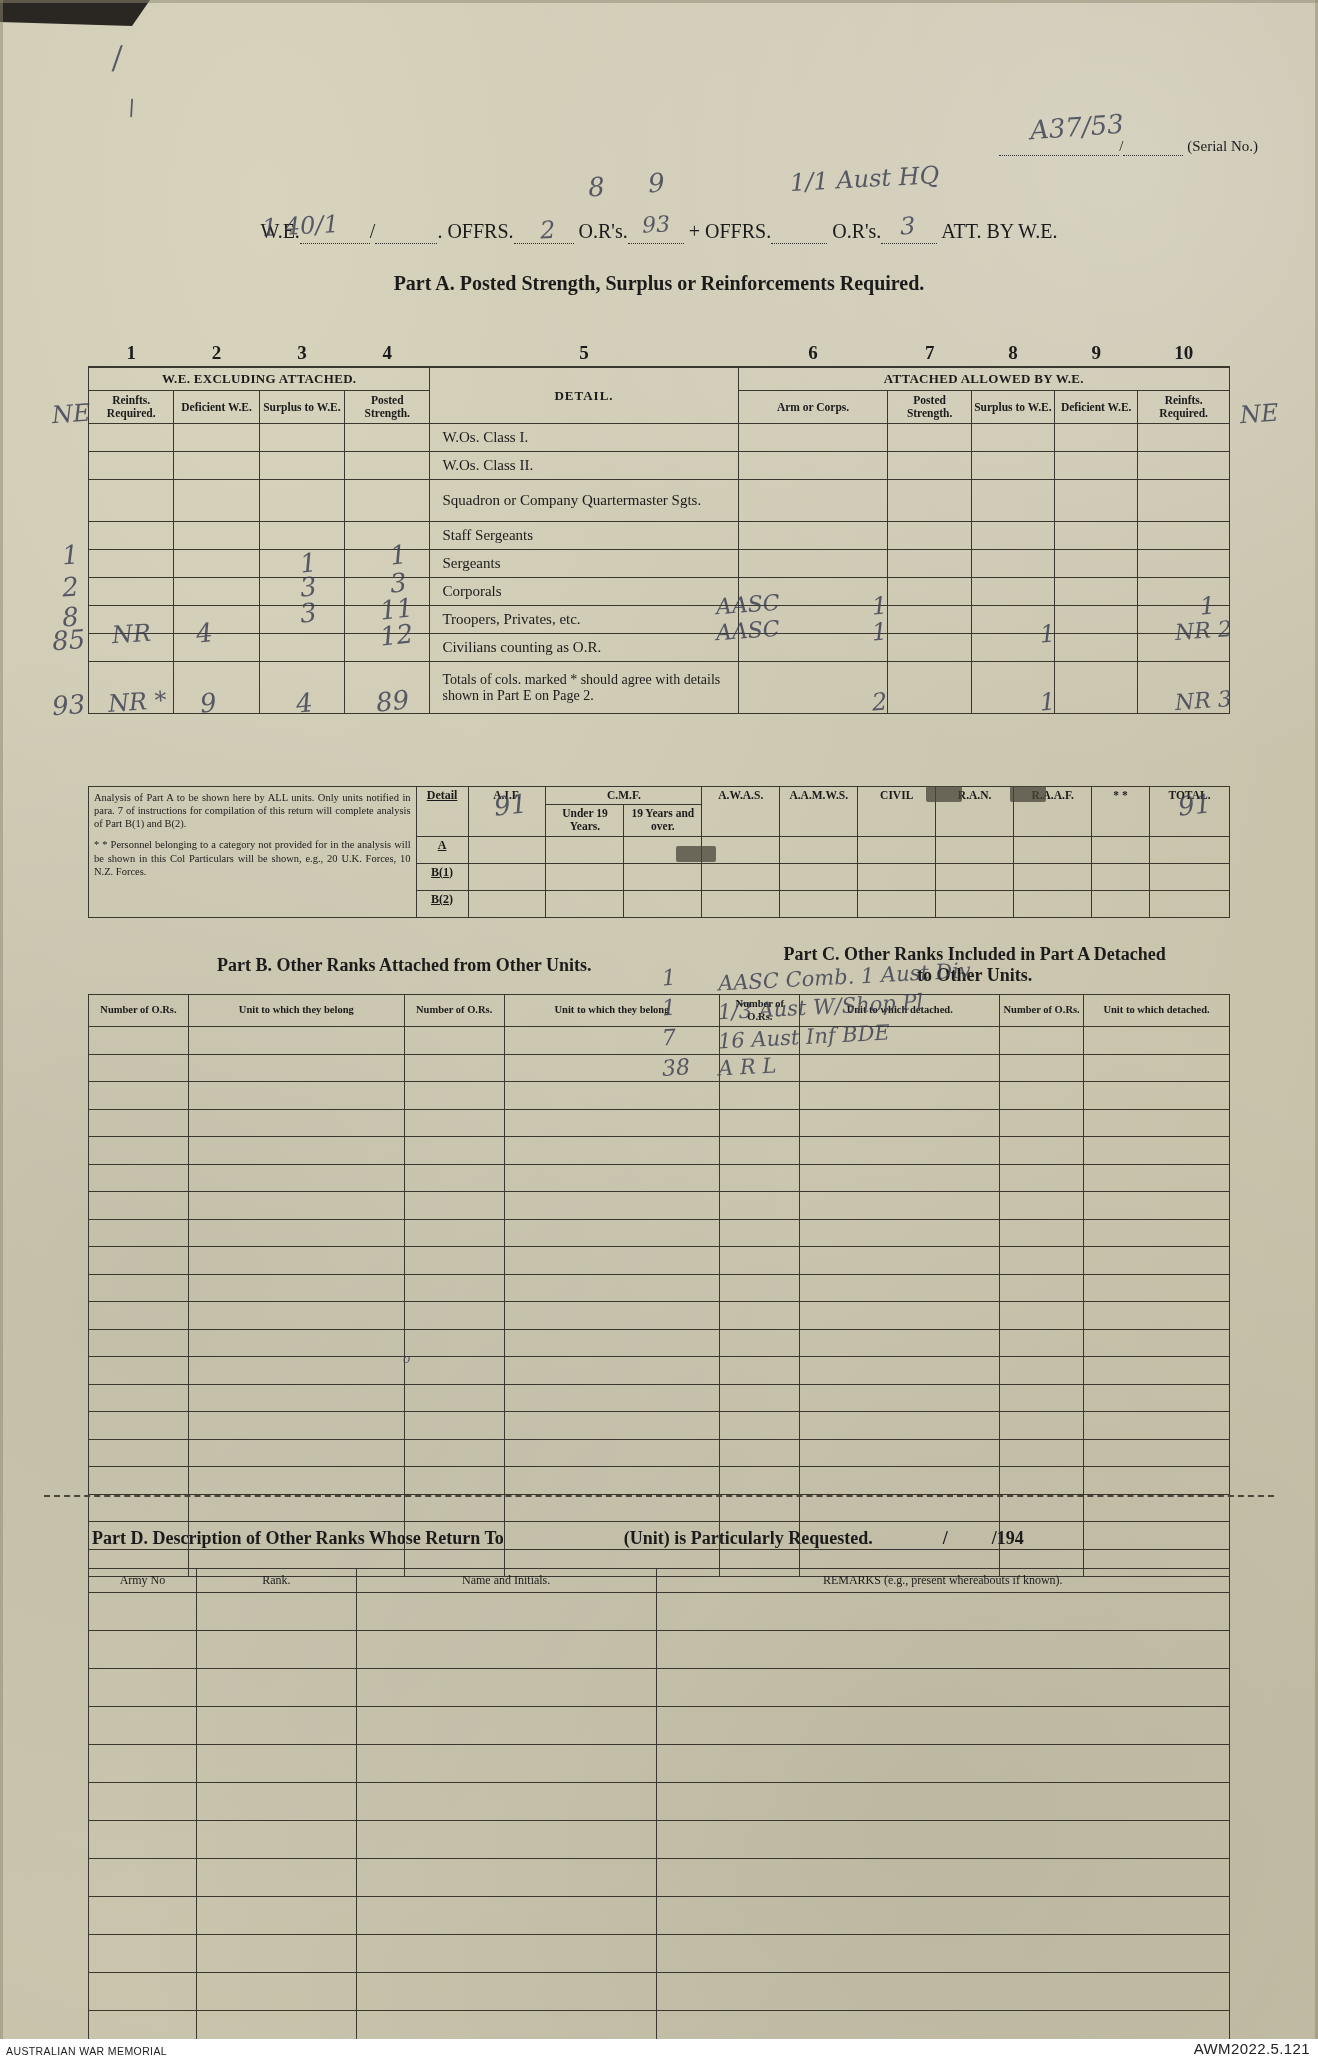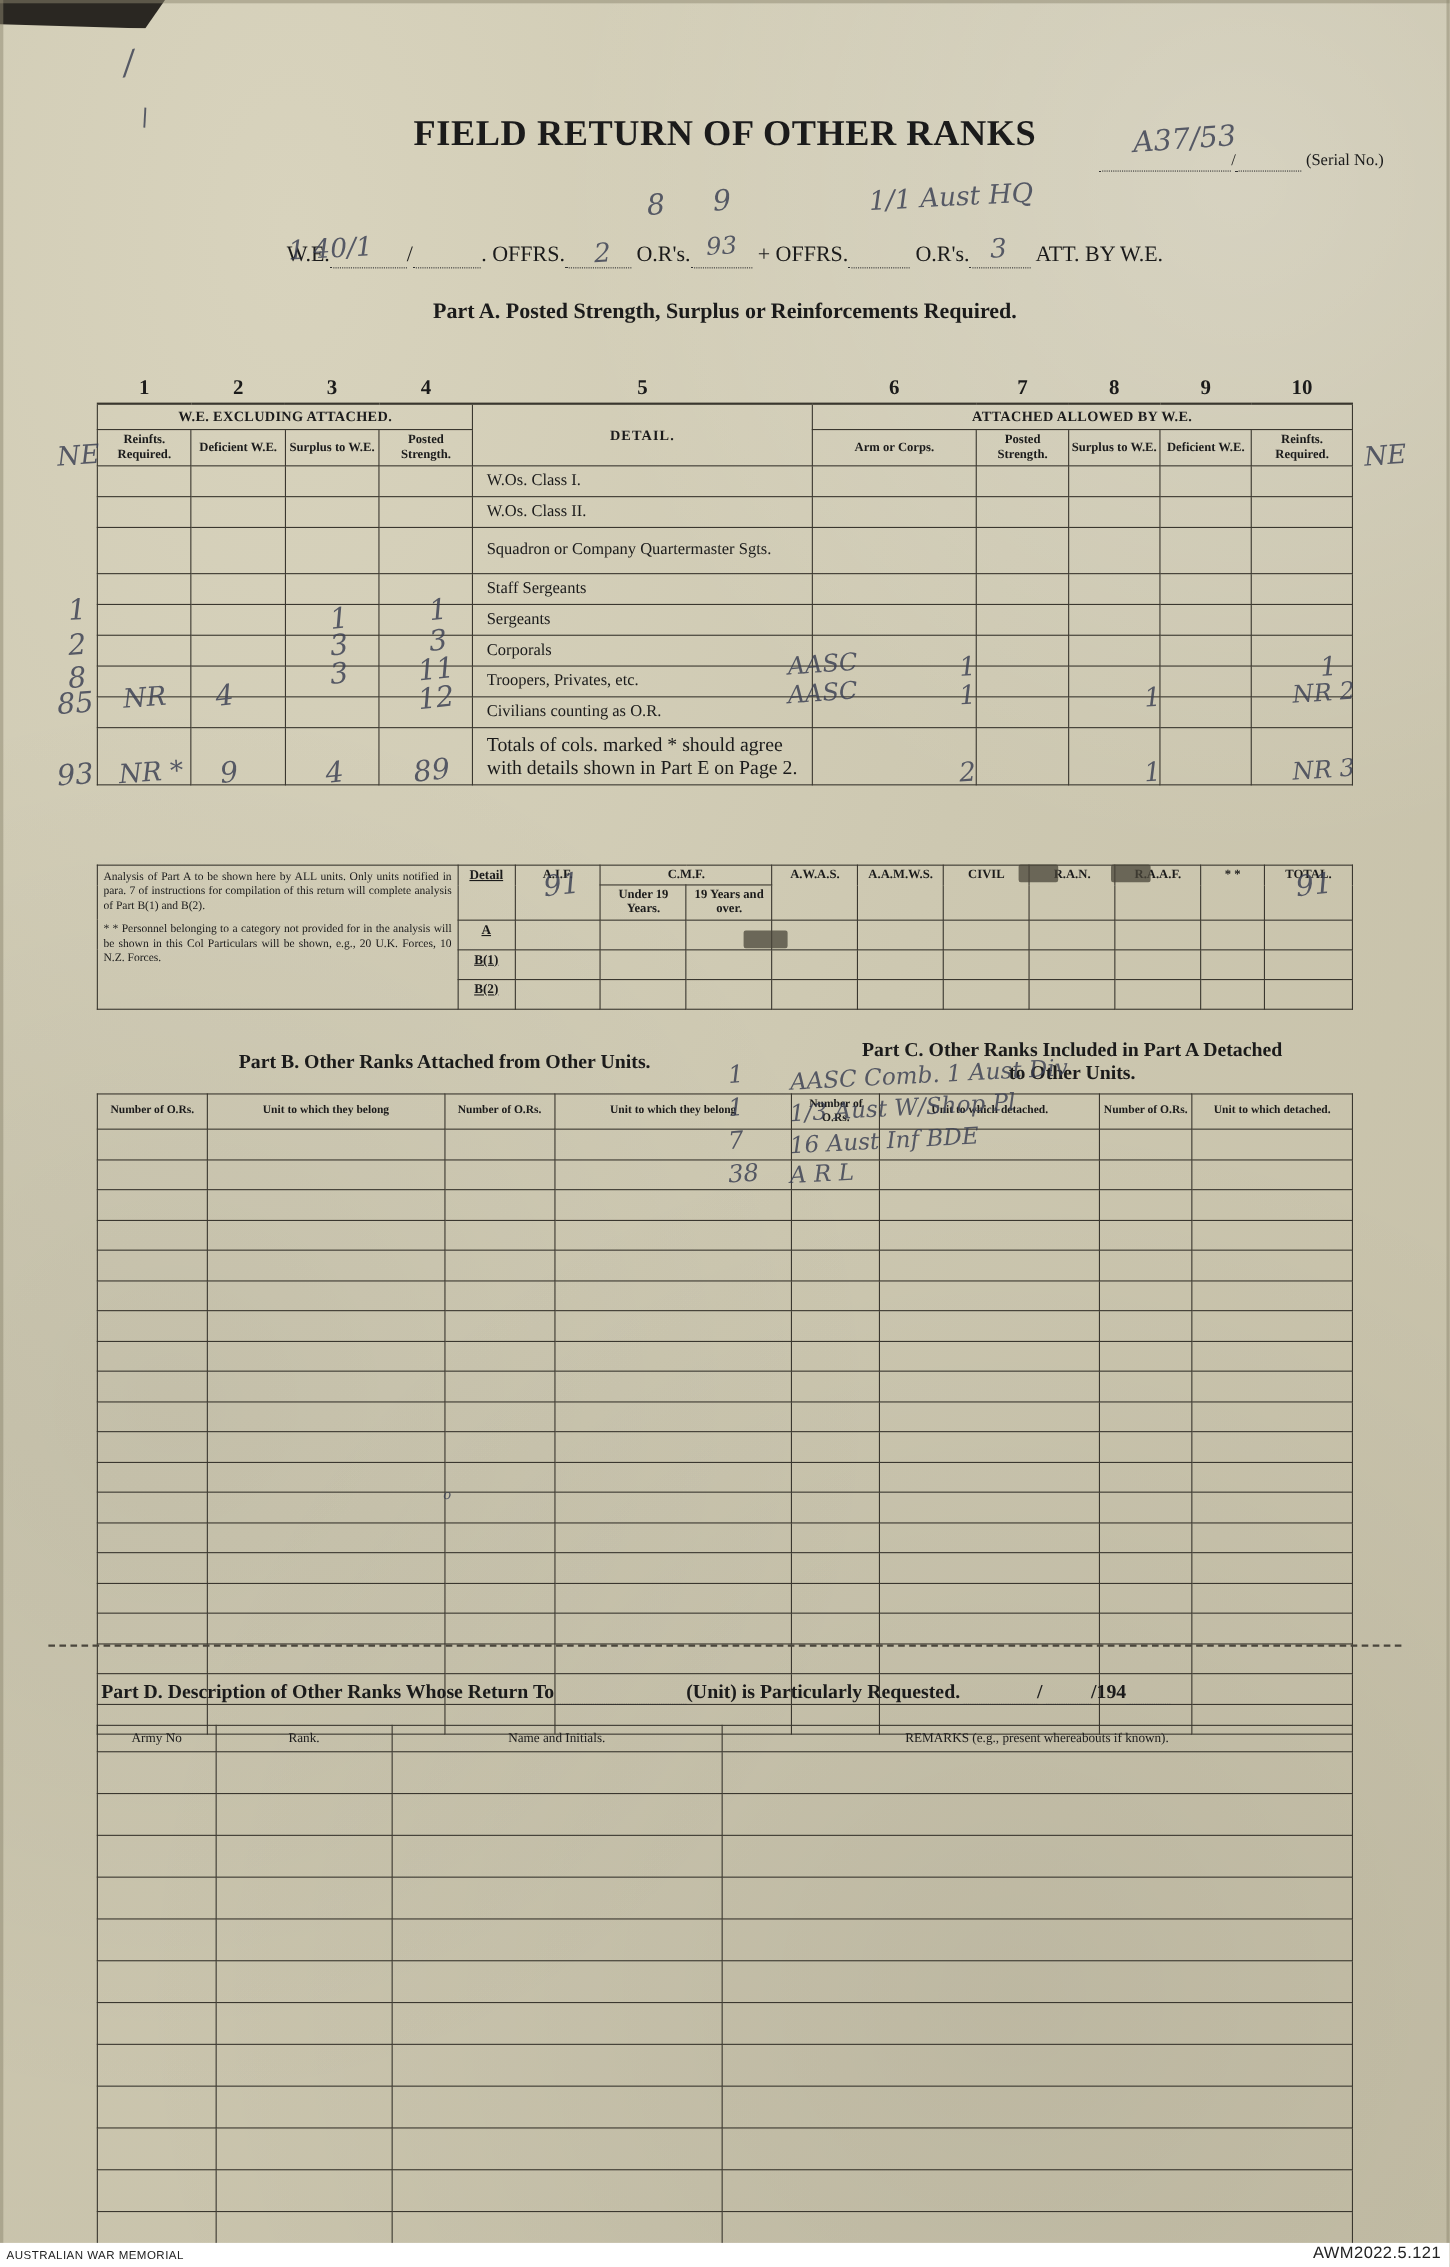--- a/index.html
+++ b/index.html
@@ -126,21 +126,20 @@
 <div id="page">
   <div class="sheet">
 
     <div class="corner-tear"></div>
     <div class="edge t"></div>
     <div class="edge b"></div>
     <div class="edge l"></div>
     <div class="edge r"></div>
 
 
-    <div class="title">FIELD RETURN OF OTHER RANKS</div>
 
     <div class="serial-line">
       <span class="dotline" style="width:120px">&nbsp;</span>/<span class="dotline" style="width:60px">&nbsp;</span>
       <span>(Serial No.)</span>
     </div>
 
 
     <div class="line2">
       <span>W.E.</span><span class="dotline" style="width:70px">&nbsp;</span>/<span class="dotline" style="width:62px">&nbsp;</span>.
       <span>OFFRS.</span><span class="dotline" style="width:60px">&nbsp;</span>
@@ -290,21 +289,21 @@
             <td></td>
             <td></td>
             <td></td>
             <td></td>
           </tr>
       <tr style="height:52px">
             <td></td>
             <td></td>
             <td></td>
             <td></td>
-            <td class="rowlabel" style="line-height:1.15;font-size:18px">Totals of cols. marked * should agree with details shown in Part E on Page 2.</td>
+            <td class="rowlabel" style="line-height:1.15;font-size:14px">Totals of cols. marked * should agree with details shown in Part E on Page 2.</td>
             <td></td>
             <td></td>
             <td></td>
             <td></td>
             <td></td>
           </tr>
     </tbody>
       </table>
 
     <table id="tblAnalysis">

